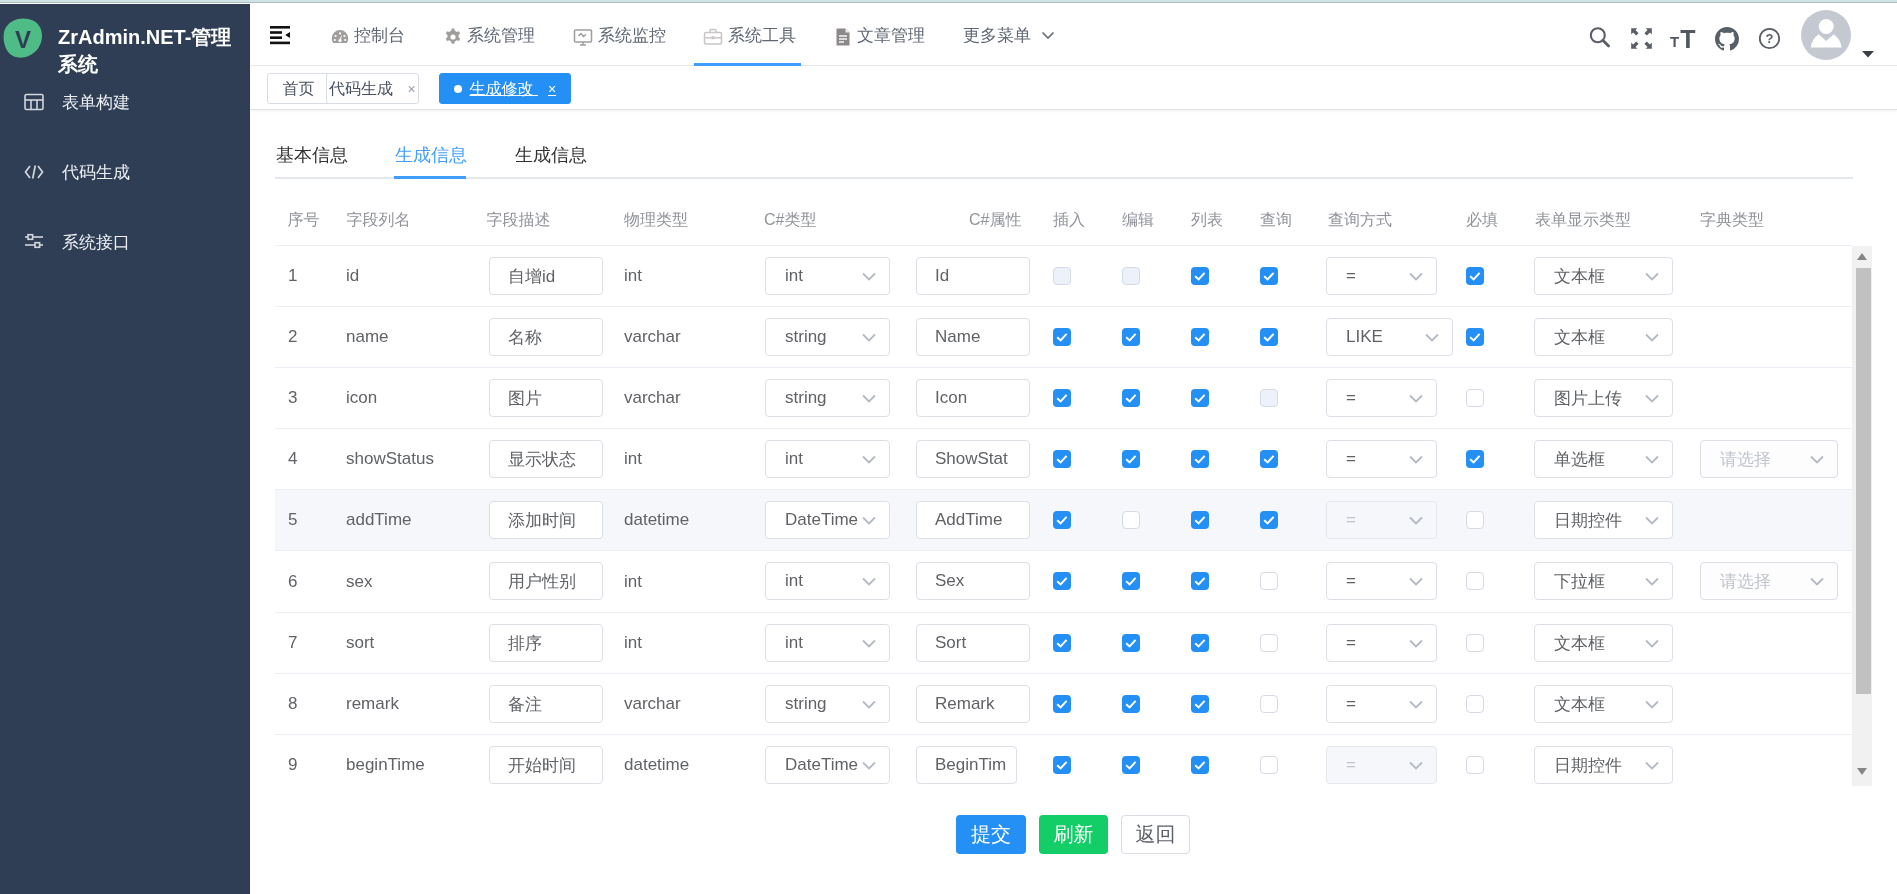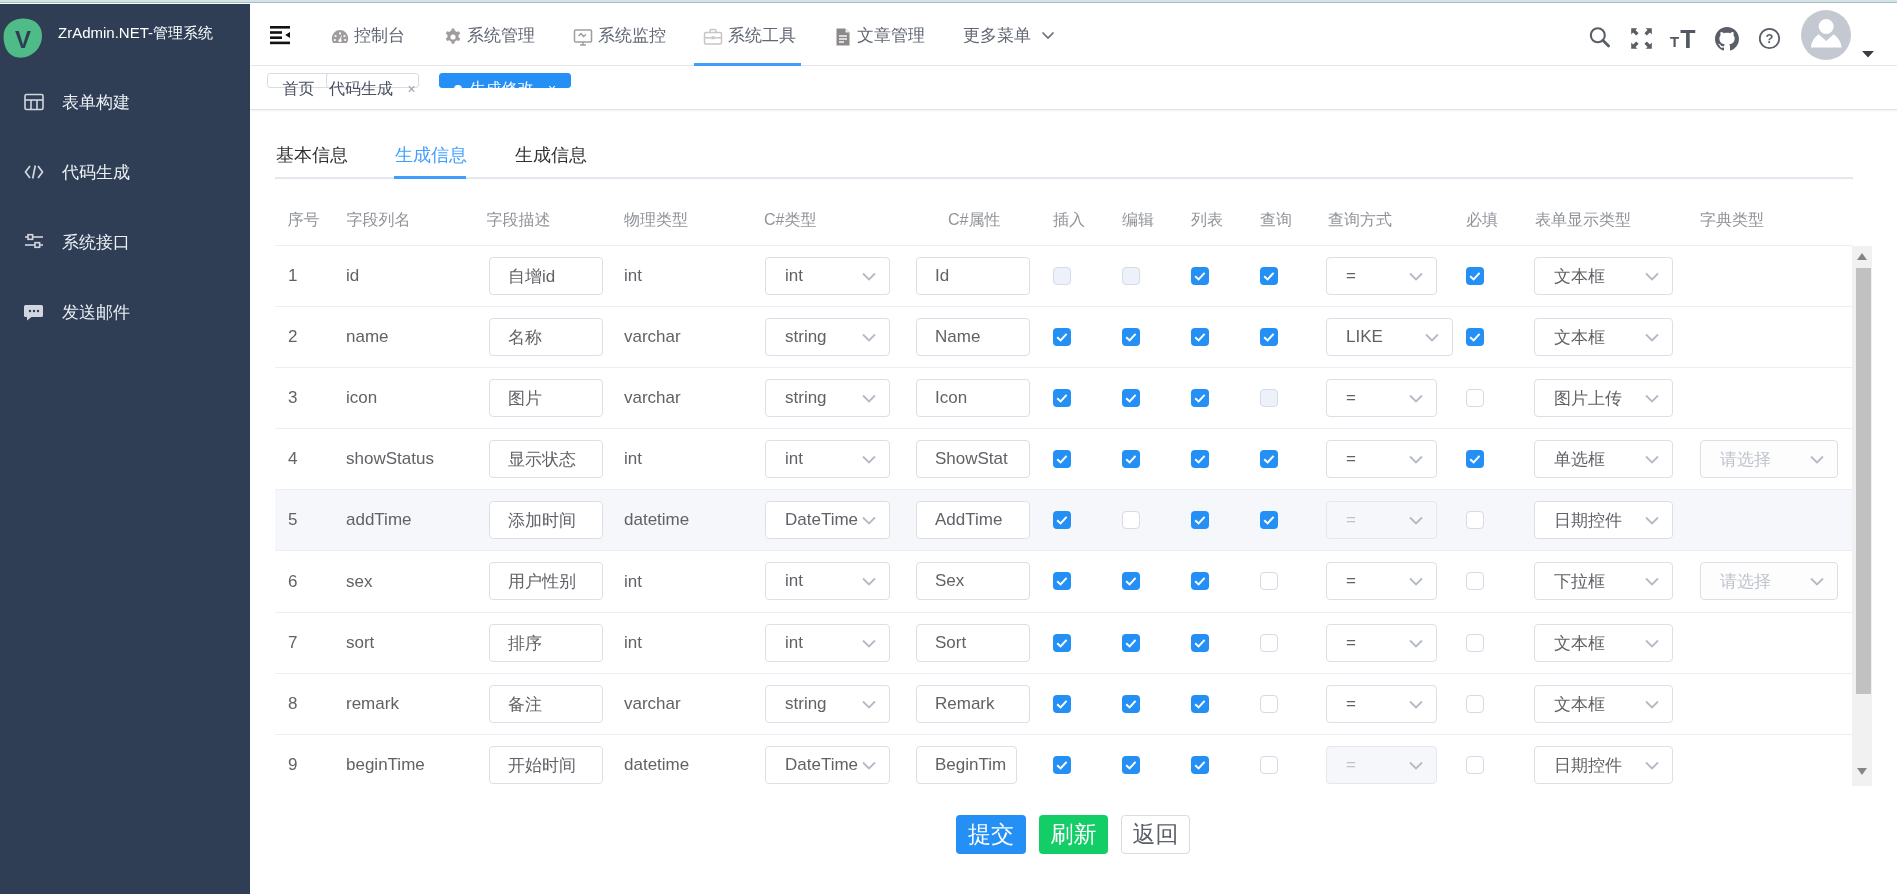--- a/index.html
+++ b/index.html
@@ -1,36 +1,36 @@
 <!DOCTYPE html>
 <html><head><meta charset="utf-8"><style>
 * { margin:0; padding:0; box-sizing:border-box; }
 html,body { width:1897px; height:894px; overflow:hidden; background:#fff;
   font-family:"Liberation Sans", sans-serif; }
 
 #topstrip { position:absolute; left:0; top:0; width:1897px; height:3px; background:#d2e3e6; border-bottom:1px solid #aabfc5; }
 
 #sidebar { position:absolute; left:0; top:4px; width:250px; height:890px; background:#2f3e54; }
 #logo { position:absolute; left:1px; top:13px; }
-#brand { position:absolute; left:58px; top:20px; color:#fff; font-weight:normal; font-size:15px; }
+#brand { position:absolute; left:58px; top:20px; color:#fff; font-weight:bold; font-size:20px; }
 .mi { position:absolute; left:0; width:250px; height:56px; color:#ecf0f5; font-size:17px; }
 .mi .mic { position:absolute; left:24px; top:50%; transform:translateY(-50%); width:20px; height:20px; }
 .mi .mit { position:absolute; left:62px; top:50%; transform:translateY(-50%); }
 
 #navbar { position:absolute; left:250px; top:4px; width:1647px; height:62px; background:#fff;
   border-bottom:1px solid #e6e8eb; }
 .nav-item { position:absolute; top:0; height:62px; font-size:17px; color:#606773; }
 .nav-item .nic { position:absolute; top:23px; }
 .nav-item .nt { position:absolute; top:50%; transform:translateY(-50%); white-space:nowrap; }
 #nav-active-line { position:absolute; left:694px; top:63px; width:107px; height:3px; background:#409eff; }
 .ric { position:absolute; top:23px; }
 
 #tagsbar { position:absolute; left:250px; top:66px; width:1647px; height:44px; background:#fff;
   border-bottom:1px solid #dfe3e8; box-shadow:0 1px 3px rgba(0,0,0,.06); }
-.tag { position:absolute; top:7px; height:15px; border:1px solid #d8dce5; background:#fff;
+.tag { position:absolute; top:7px; height:31px; border:1px solid #d8dce5; background:#fff;
   color:#495060; font-size:16px; line-height:29px; border-radius:3px; white-space:nowrap; }
 .tag.active { background:#2490f5; border-color:#2490f5; color:#fff; }
 .tag .dot { display:inline-block; width:8px; height:8px; border-radius:50%; background:#fff; margin-right:8px; position:relative; top:-1px;}
 .tag .x { margin-left:10px; font-size:14px; }
 
 #tabline { position:absolute; left:275px; top:177px; width:1578px; height:2px; background:#e4e7ed; }
 #tabactiveline { position:absolute; left:394px; top:176px; width:72px; height:3px; background:#409eff; }
 .tab { position:absolute; top:143px; font-size:18px; color:#303133; }
 
 .th { position:absolute; top:210px; font-size:16px; font-weight:500; color:#909399; white-space:nowrap; }
@@ -50,21 +50,21 @@
 .sel.ph span { color:#bfc4cc; }
 .cb { position:absolute; width:18px; height:18px; border-radius:4px; }
 .cb.on { background:#2490f5; }
 .cb.off { background:#fff; border:1px solid #d6dae4; }
 .cb.dis { background:#edf1fa; border:1px solid #d6dbe8; }
 
 #sbar { position:absolute; left:1852px; top:246px; width:20px; height:540px; background:#f1f1f1; }
 #sthumb { position:absolute; left:1856px; top:268px; width:15px; height:426px; background:#c1c1c1; }
 .sarrow { position:absolute; left:1857px; width:0; height:0; border-left:5px solid transparent; border-right:5px solid transparent; }
 
-.btn { position:absolute; top:815px; height:39px; border-radius:4px; color:#fff; font-size:23px;
+.btn { position:absolute; top:815px; height:39px; border-radius:4px; color:#fff; font-size:20px;
   text-align:center; line-height:39px; }
 </style></head><body>
 <div id="topstrip"></div>
 
 <div id="sidebar">
   <svg id="logo" width="44" height="44" viewBox="0 0 44 44">
     <path d="M11 4.5 C16 1 25 0.2 32 3.5 C38 6.3 41.2 12.5 41 19.5 C40.8 27.5 36 35.5 27.5 39 C21 41.7 12.5 41.5 7.5 35.5 C3.5 30.5 2 23 2.8 16.5 C3.4 11.5 6.5 7.2 11 4.5 Z" fill="#4fbc87"></path>
     <text x="22" y="30.5" font-size="24" font-weight="bold" fill="#2f3e54" text-anchor="middle">V</text>
   </svg>
   <div id="brand">ZrAdmin.NET-管理系统</div>
@@ -92,31 +92,20 @@
   <div class="mi" style="top:210px">
       <span class="mic"><svg viewBox="0 0 20 20" width="20" height="20">
           <g fill="none" stroke="#d2d6de" stroke-width="1.6">
             <line x1="1" y1="5" x2="19" y2="5"></line>
             <line x1="1" y1="13" x2="19" y2="13"></line>
             <rect x="4" y="2.7" width="4.6" height="4.6" fill="#2f3e54" stroke="#d2d6de"></rect>
             <rect x="11" y="10.7" width="4.6" height="4.6" fill="#2f3e54" stroke="#d2d6de"></rect>
           </g>
         </svg></span>
       <span class="mit">系统接口</span>
-    </div>
-  <div class="mi" style="top:280px">
-      <span class="mic"><svg viewBox="0 0 20 20" width="20" height="20">
-          <path d="M2 3 h16 a1.5 1.5 0 0 1 1.5 1.5 v9 a1.5 1.5 0 0 1 -1.5 1.5 h-10 l-4.5 3.5 v-3.5 h-1.5 a1.5 1.5 0 0 1 -1.5 -1.5 v-9 a1.5 1.5 0 0 1 1.5 -1.5 Z" fill="#d2d6de" transform="translate(-0.5,0)"></path>
-          <g fill="#2f3e54">
-            <circle cx="6" cy="9" r="1.2"></circle>
-            <circle cx="10" cy="9" r="1.2"></circle>
-            <circle cx="14" cy="9" r="1.2"></circle>
-          </g>
-        </svg></span>
-      <span class="mit">发送邮件</span>
     </div>
 </div>
 
 <div id="navbar">
   <svg class="ric" style="left:20px;top:21px" width="20" height="20" viewBox="0 0 20 20">
     <rect x="0" y="1" width="20" height="2.6" fill="#111"></rect>
     <rect x="0" y="6.2" width="12" height="2.6" fill="#111"></rect>
     <rect x="0" y="11.4" width="12" height="2.6" fill="#111"></rect>
     <rect x="0" y="16.6" width="20" height="2.6" fill="#111"></rect>
     <path d="M20 7 L15.2 10 L20 13 Z" fill="#111"></path>
@@ -227,21 +216,21 @@
 <div class="tab" style="left:395px;color:#409eff">生成信息</div>
 <div class="tab" style="left:515px">生成信息</div>
 <div id="tabline"></div>
 <div id="tabactiveline"></div>
 
 <div class="th" style="left:287.5px">序号</div>
 <div class="th" style="left:346.5px">字段列名</div>
 <div class="th" style="left:486.5px">字段描述</div>
 <div class="th" style="left:624px">物理类型</div>
 <div class="th" style="left:764px">C#类型</div>
-<div class="th" style="left:948px">C#属性</div>
+<div class="th" style="left:969px">C#属性</div>
 <div class="th" style="left:1053px">插入</div>
 <div class="th" style="left:1122px">编辑</div>
 <div class="th" style="left:1191px">列表</div>
 <div class="th" style="left:1260px">查询</div>
 <div class="th" style="left:1328px">查询方式</div>
 <div class="th" style="left:1466px">必填</div>
 <div class="th" style="left:1535px">表单显示类型</div>
 <div class="th" style="left:1700px">字典类型</div>
 <div id="thead-line"></div>
 

